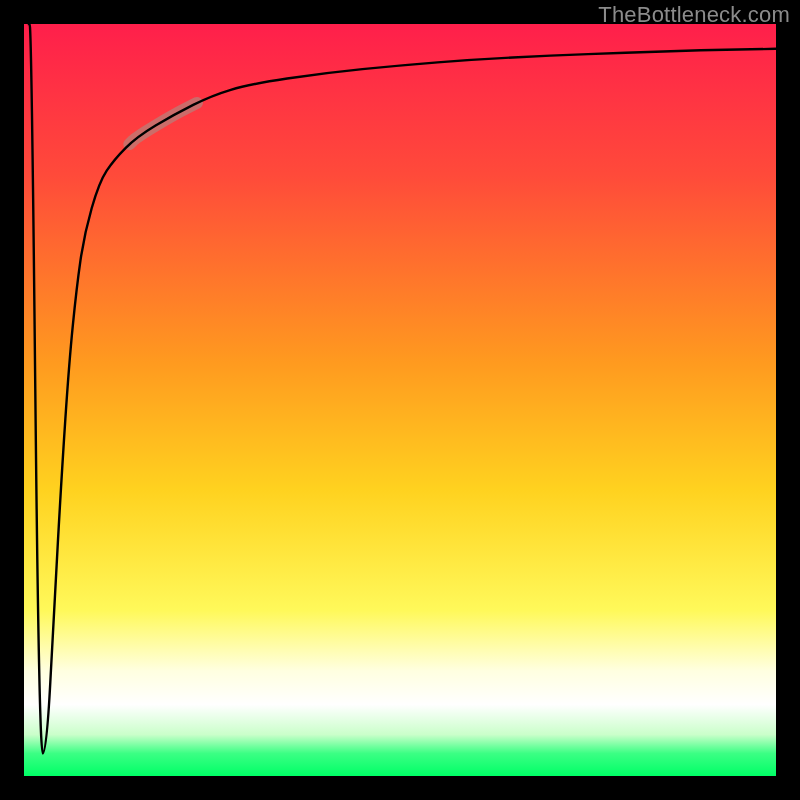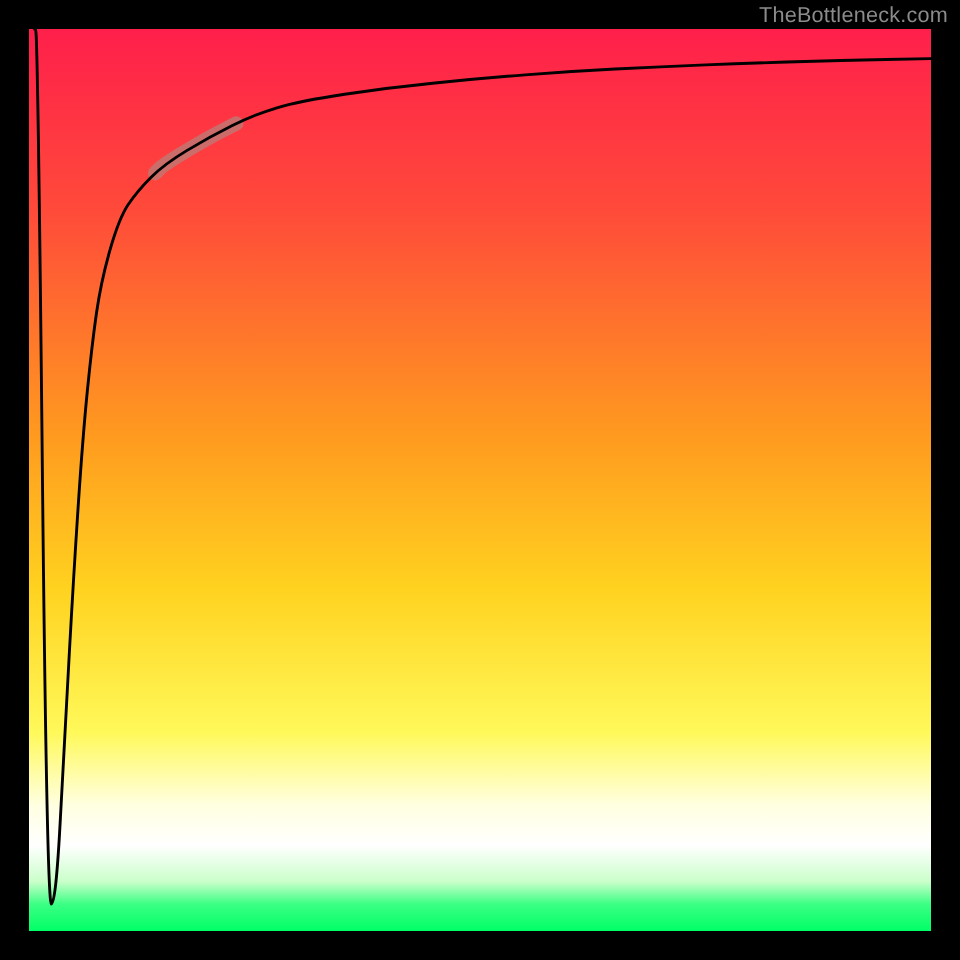--- a/index.html
+++ b/index.html
@@ -38,21 +38,21 @@
     height: 752px;
     z-index: 1;
   }
 
   .watermark {
     position: absolute;
     top: 2px;
     right: 10px;
     z-index: 10;
     color: #8b8b8b;
-    font-size: 18px;
+    font-size: 22px;
     font-weight: 500;
     letter-spacing: 0.2px;
     user-select: none;
     margin-left: 36px;
   }
 
   svg.curves {
     position: absolute;
     left: 24px;
     top: 24px;

